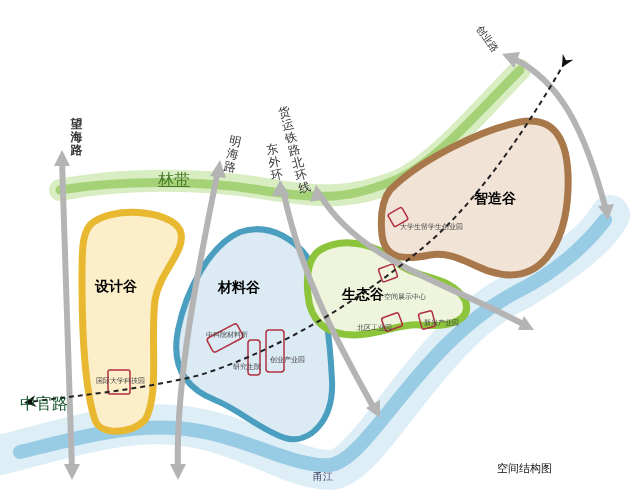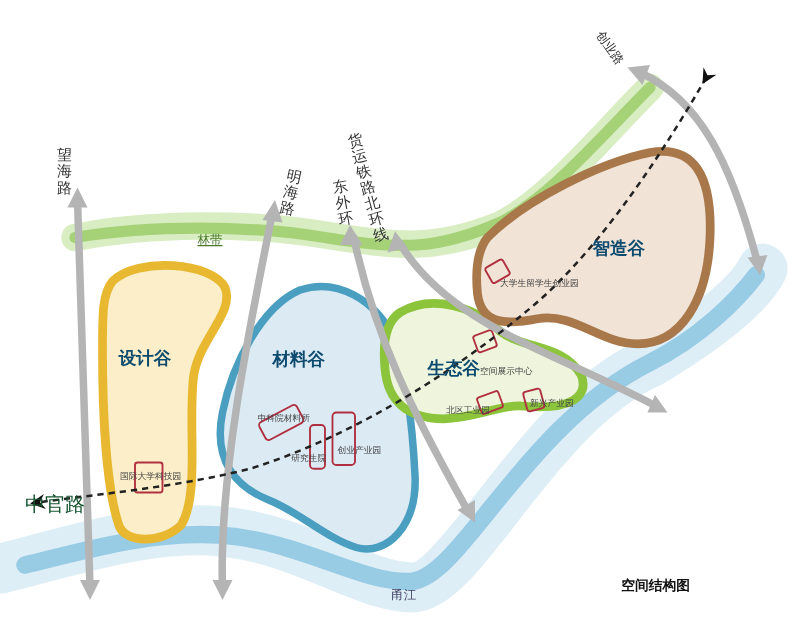--- a/index.html
+++ b/index.html
@@ -2,23 +2,23 @@
 <html><head>
 <meta charset="utf-8">
 <style>
   html, body { margin: 0; padding: 0; background: #ffffff; }
   body { width: 640px; height: 499px; overflow: hidden; position: relative;
          font-family: "DejaVu Sans", sans-serif; }
   #map { position: absolute; left: 0; top: 0; width: 640px; height: 499px; }
   .lbl { position: absolute; color: #333; font-size: 11px; white-space: nowrap; line-height: 1; }
   .vlbl { position: absolute; color: #333; font-size: 12px; width: 13px; line-height: 13px;
           text-align: center; word-break: break-all; }
-  .zone { position: absolute; font-weight: bold; font-size: 14px; color: #0c4a6e; white-space: nowrap; }
+  .zone { position: absolute; font-weight: bold; font-size: 14px; color: #000000; white-space: nowrap; }
   .site { position: absolute; font-size: 7px; color: #444; white-space: nowrap; }
-  .title { position: absolute; font-weight: bold; font-size: 11px; color: #111; }
+  .title { position: absolute; font-weight: normal; font-size: 11px; color: #111; }
 </style>
 </head>
 <body>
 
 <svg id="map" viewBox="0 0 640 499" xmlns="http://www.w3.org/2000/svg">
   <defs>
     <marker id="ah" markerWidth="6" markerHeight="6" refX="3" refY="3" orient="auto">
       <path d="M0,0 L6,3 L0,6 L2,3 Z" fill="#111"></path>
     </marker>
   </defs>
@@ -68,28 +68,28 @@
     <polygon points="380,418 366,408 380,400"></polygon>
     <polygon points="316,185 310,202 326,198"></polygon>
     <polygon points="534,330 518,330 524,316"></polygon>
     <polygon points="502,54 520,52 514,68"></polygon>
     <polygon points="608,220 598,206 614,204"></polygon>
   </g>
 
   <path d="M565,62 C520,140 470,210 420,250 C360,300 280,350 200,375 C140,390 80,395 30,402" fill="none" stroke="#222" stroke-width="2" stroke-dasharray="5,4" marker-start="url(#ah)" marker-end="url(#ah)"></path>
 </svg>
 
-<div class="vlbl" style="left:45px;top:118px;">望海路</div>
+<div class="vlbl" style="left:70px;top:118px;font-weight:bold;">望海路</div>
 <div class="vlbl" style="left:226px;top:135px;transform:rotate(12deg);">明海路</div>
 <div class="vlbl" style="left:268px;top:143px;transform:rotate(-10deg);">东外环</div>
 <div class="vlbl" style="left:288px;top:105px;transform:rotate(-15deg);">货运铁路北环线</div>
 <div class="lbl" style="left:472px;top:34px;font-size:10px;transform:rotate(55deg);">创业路</div>
 <div class="lbl" style="left:0px;top:396px;font-size:16px;color:#14532d;padding-left:20px;">中官路</div>
 
-<div class="lbl" style="left:158px;top:188px;color:#4a7a2a;font-size:10px;text-decoration:underline;">林带</div>
+<div class="lbl" style="left:158px;top:172px;color:#4a7a2a;font-size:16px;text-decoration:underline;">林带</div>
 <div class="lbl" style="left:285px;top:472px;color:#446;font-size:10px;margin-left:28px;">甬江</div>
 
 <div class="zone" style="left:95px;top:278px;">设计谷</div>
 <div class="zone" style="left:218px;top:279px;">材料谷</div>
 <div class="zone" style="left:342px;top:286px;">生态谷</div>
 <div class="zone" style="left:474px;top:190px;">智造谷</div>
 
 <div class="site" style="left:96px;top:376px;">国际大学科技园</div>
 <div class="site" style="left:206px;top:330px;">中科院材料所</div>
 <div class="site" style="left:233px;top:362px;">研究生院</div>

